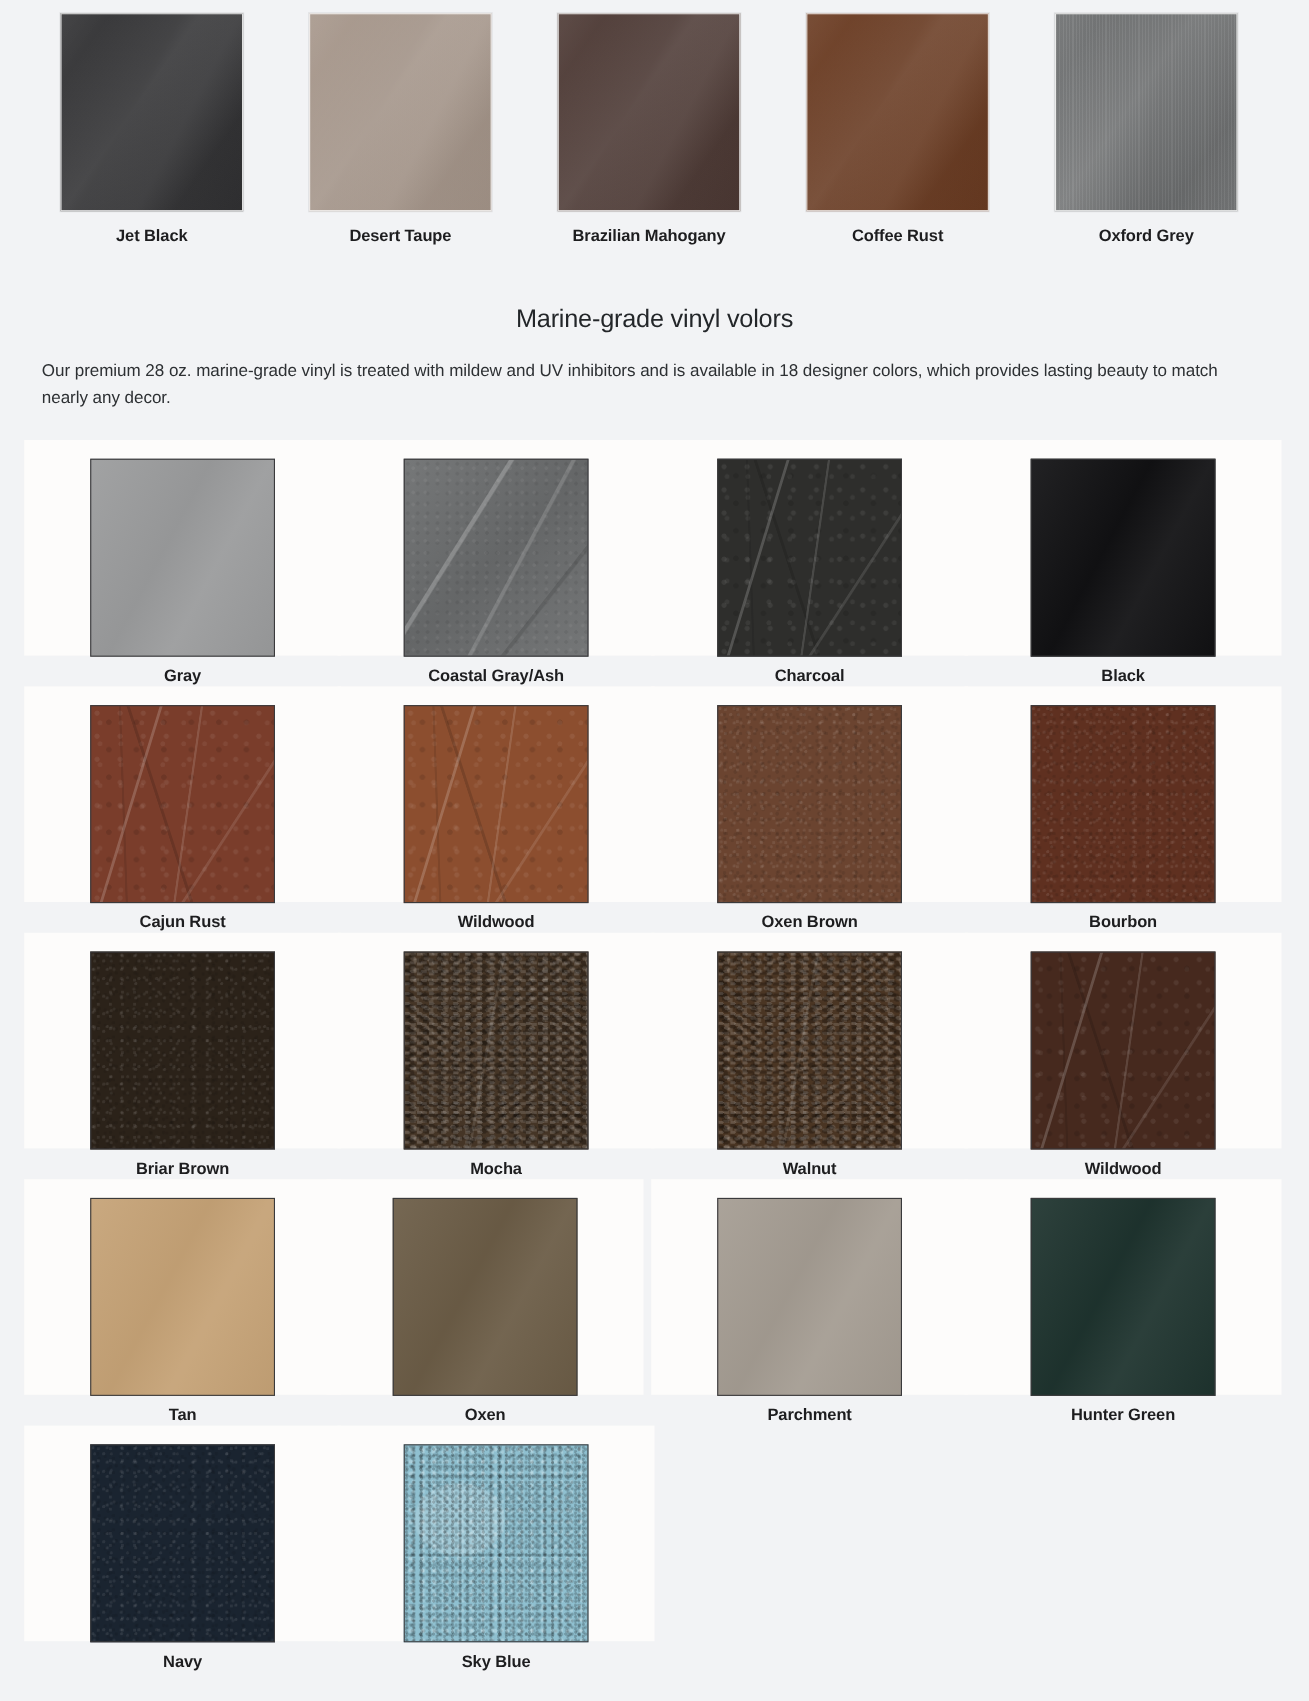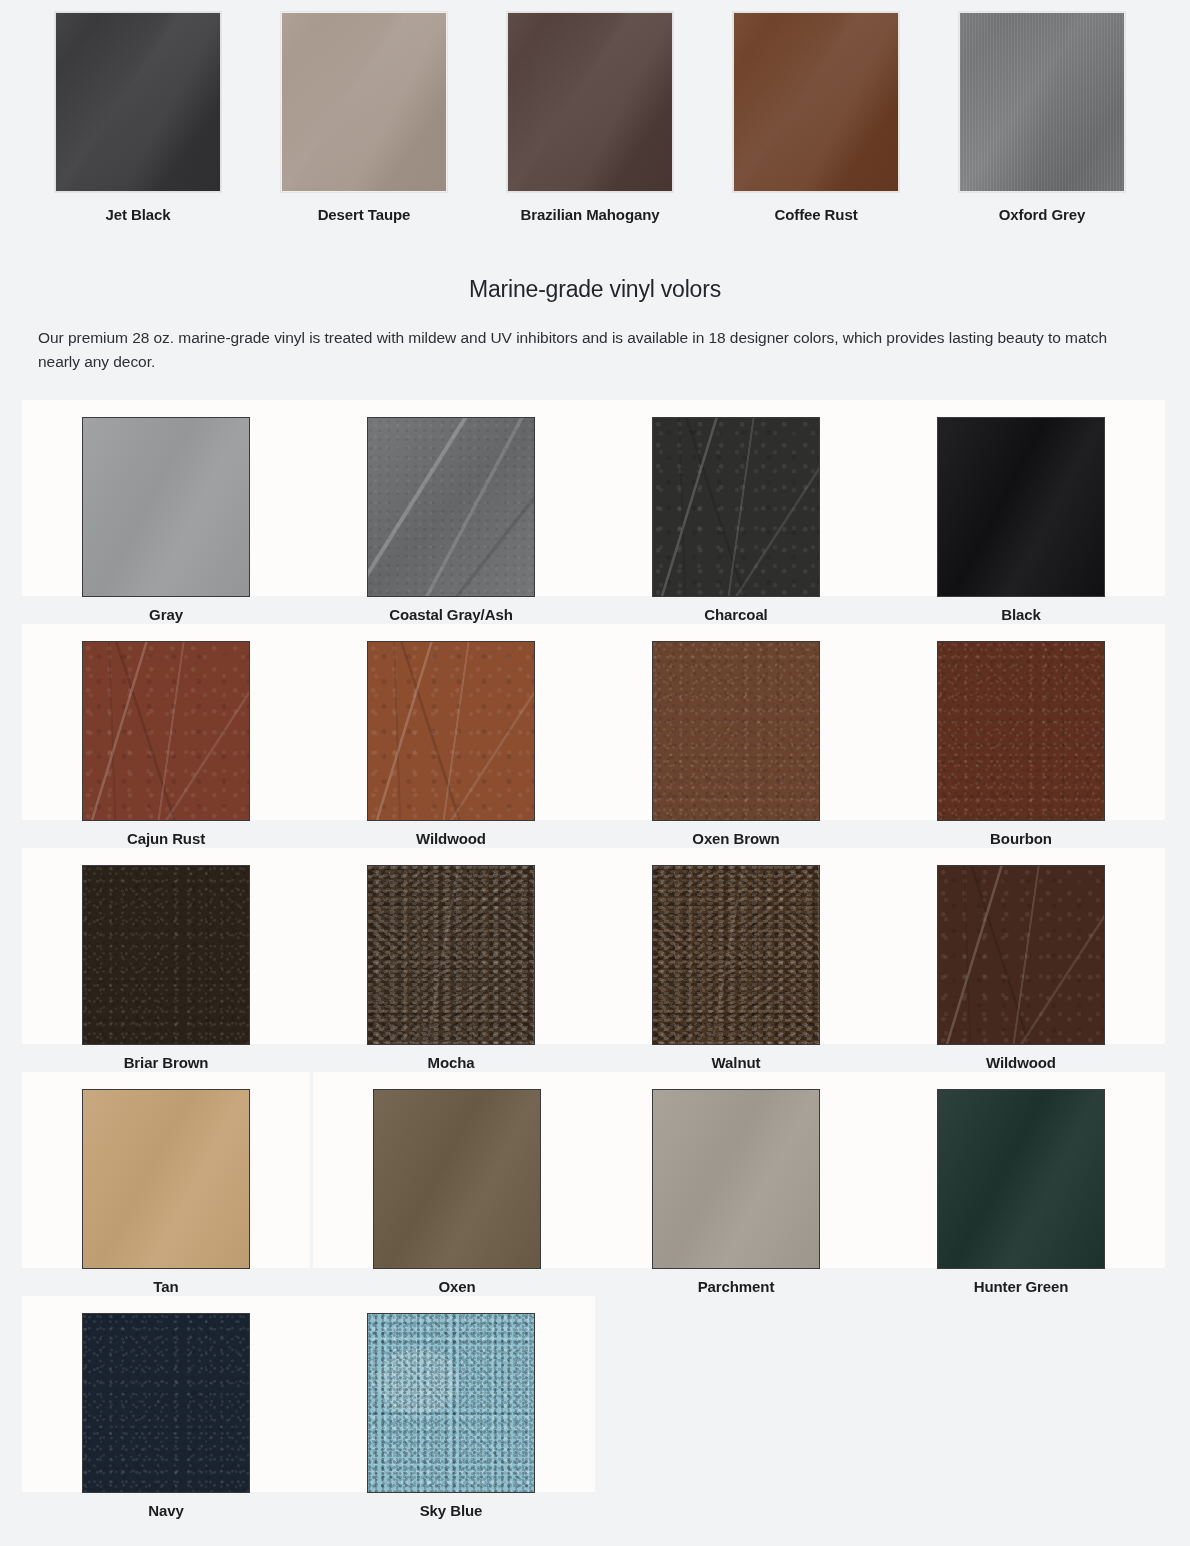--- a/index.html
+++ b/index.html
@@ -387,21 +387,21 @@
       </div>
       <div class="vinyl-row">
         <div class="vinyl-cell" style="left: 22px;">
           <div class="vinyl-tile">
             <div class="vinyl-swatch" style="background: rgb(197, 162, 118);">
               <div class="tex tex-smooth"></div>
             </div>
           </div>
           <div class="vinyl-label">Tan</div>
         </div>
-        <div class="vinyl-cell" style="left: 313px;">
+        <div class="vinyl-cell" style="left: 297px;">
           <div class="vinyl-tile">
             <div class="vinyl-swatch" style="background: rgb(107, 92, 70);">
               <div class="tex tex-smooth"></div>
             </div>
           </div>
           <div class="vinyl-label">Oxen</div>
         </div>
         <div class="vinyl-cell" style="left: 877px;">
           <div class="vinyl-tile">
             <div class="vinyl-swatch" style="background: rgb(30, 51, 46);">

